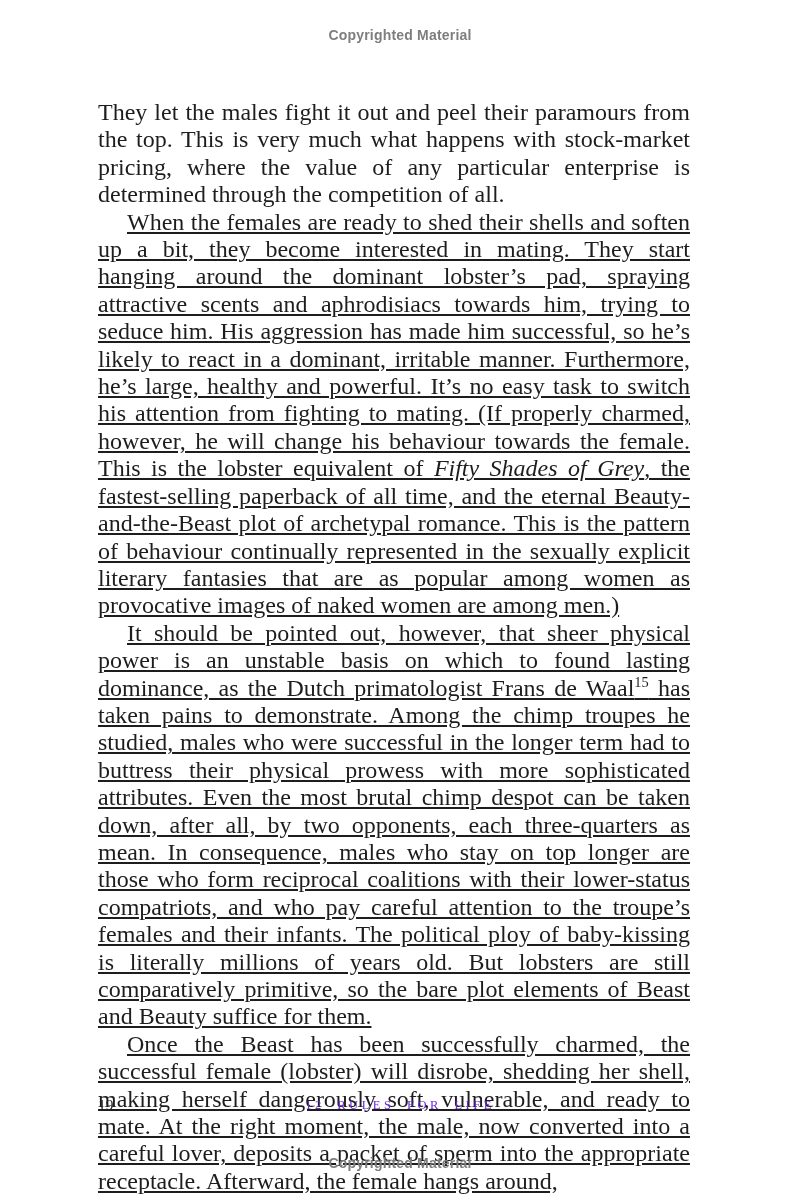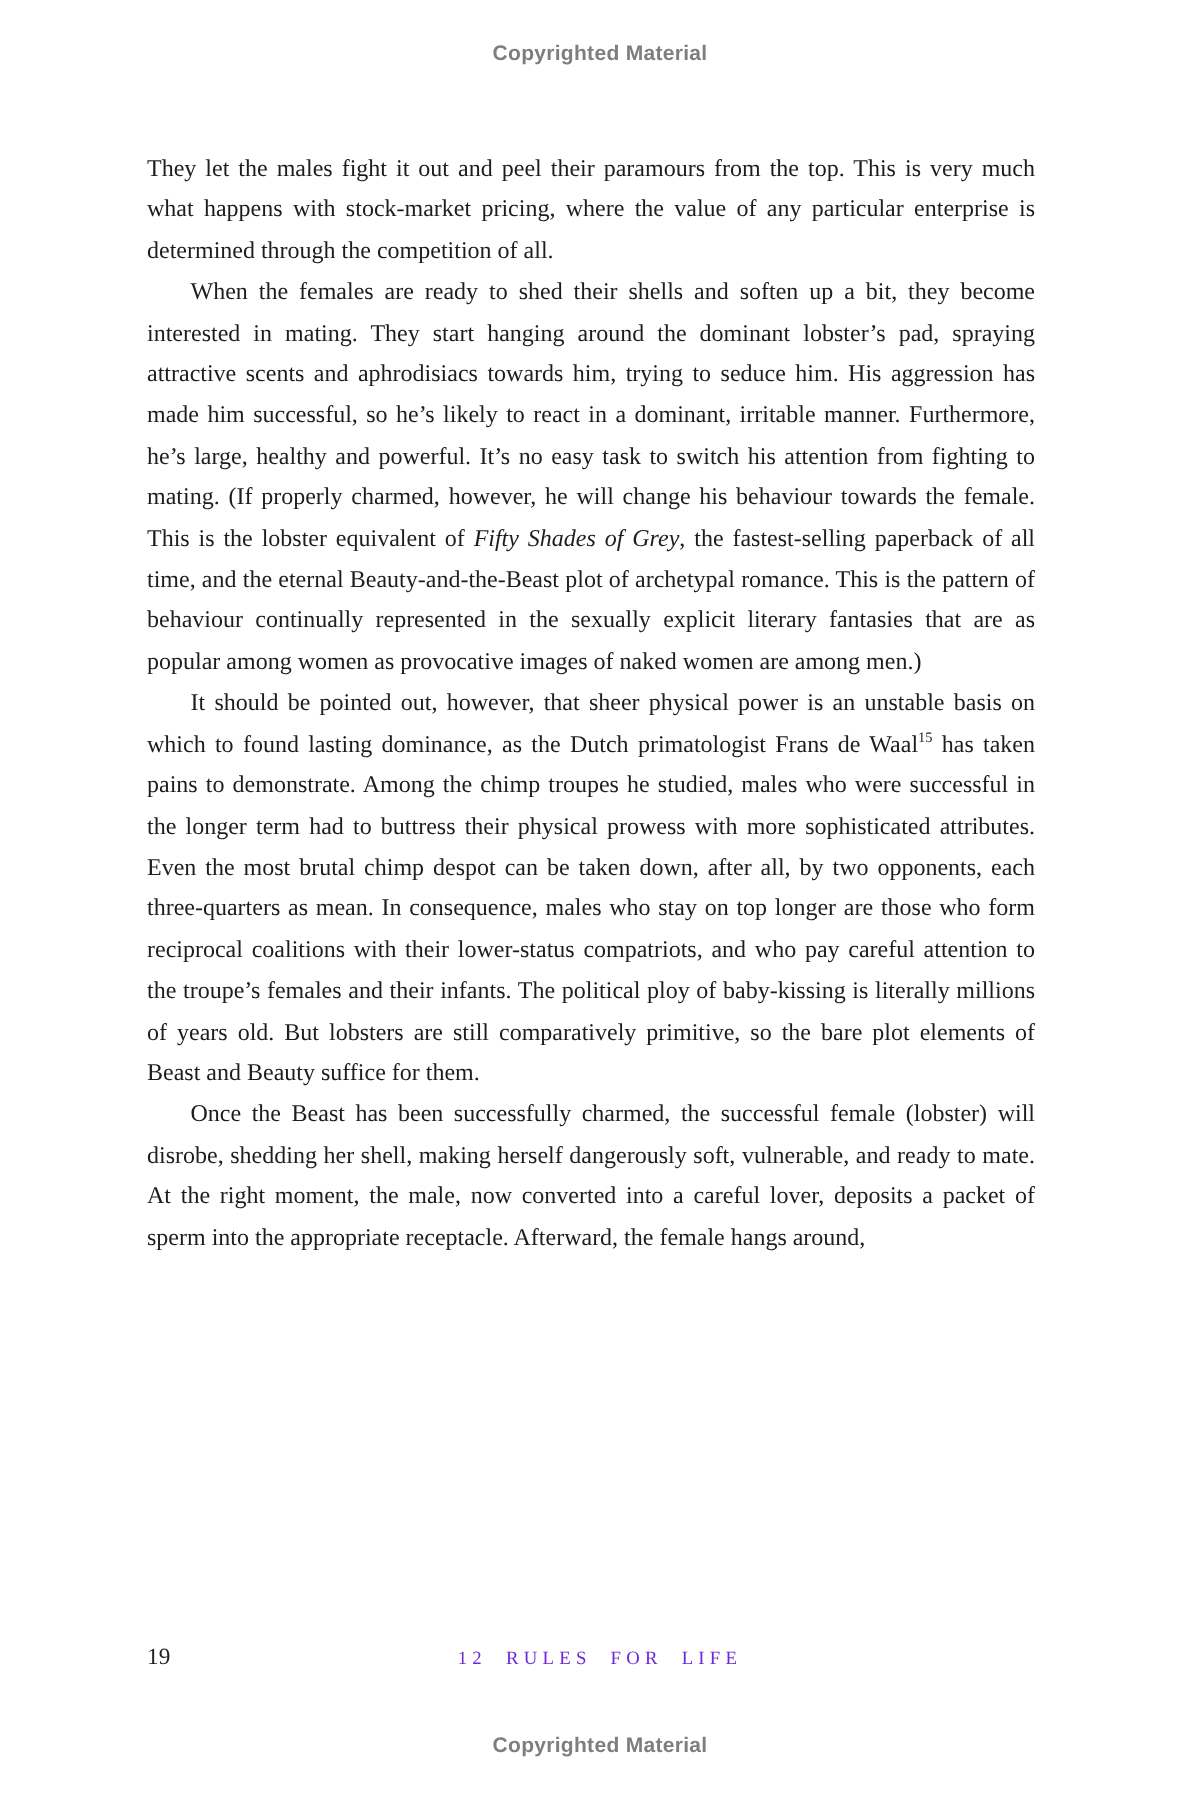--- a/index.html
+++ b/index.html
@@ -26,31 +26,32 @@
     letter-spacing: 0.2px;
     color: #7e7e7e;
   }
   .notice.top { top: 27px; }
   .notice.bottom { top: 1155px; }
   .text-block {
     position: absolute;
     left: 98px;
     top: 99px;
     width: 592px;
-    font-size: 16px;
+    font-size: 24px;
     line-height: 27.4px;
     color: #1d1d1d;
     text-align: justify;
   }
   .text-block p {
     margin: 0;
     padding: 0;
   }
   .text-block p.indent {
     text-indent: 29px;
+    text-decoration: underline;
   }
   .text-block i {
     font-style: italic;
   }
   .text-block sup {
     font-size: 0.6em;
     line-height: 0;
     vertical-align: super;
   }
   .footer {

